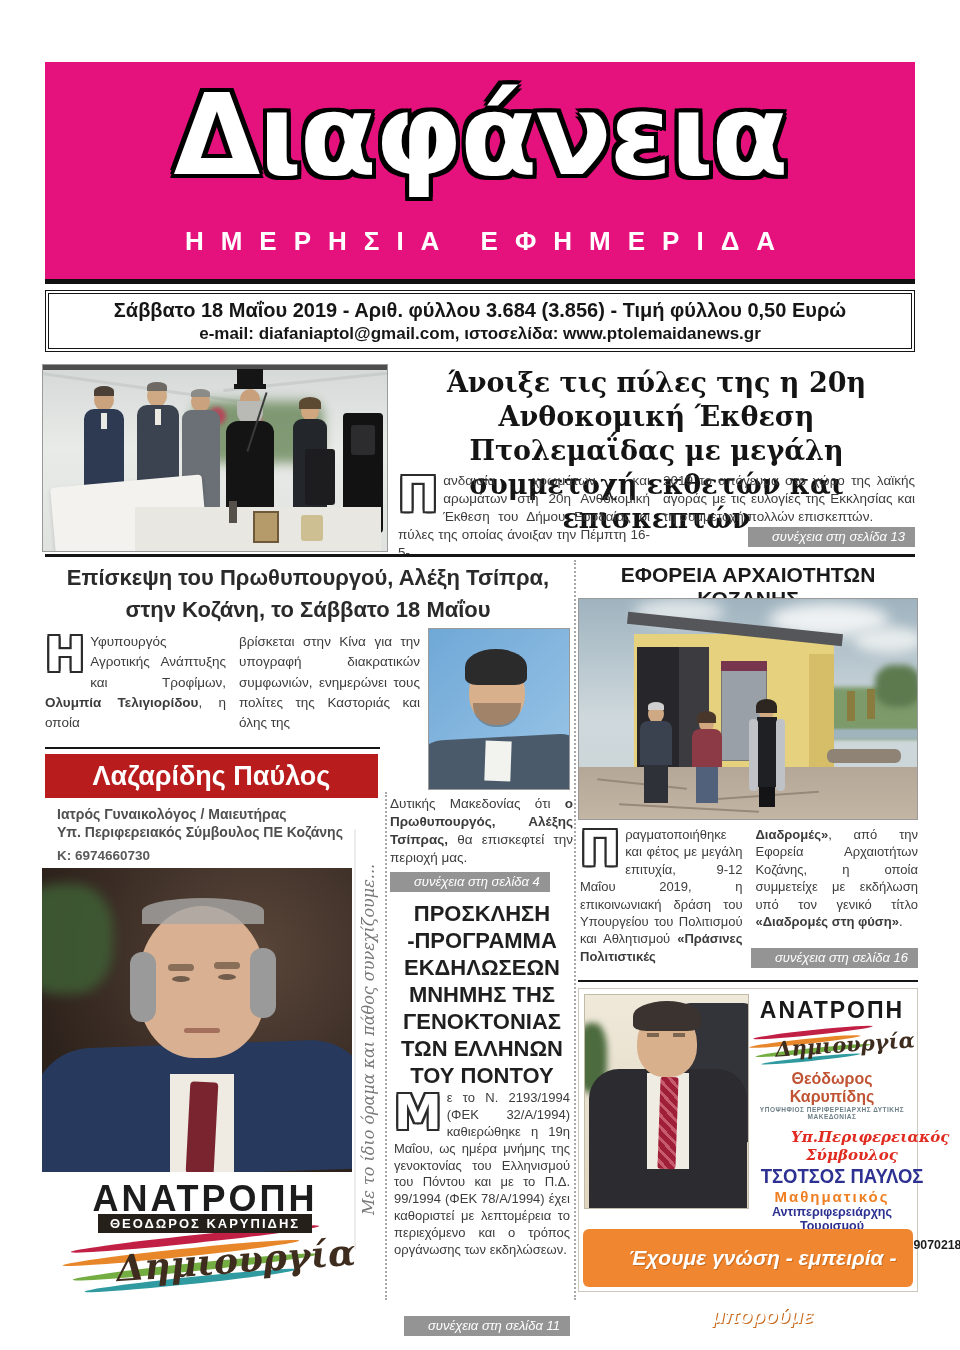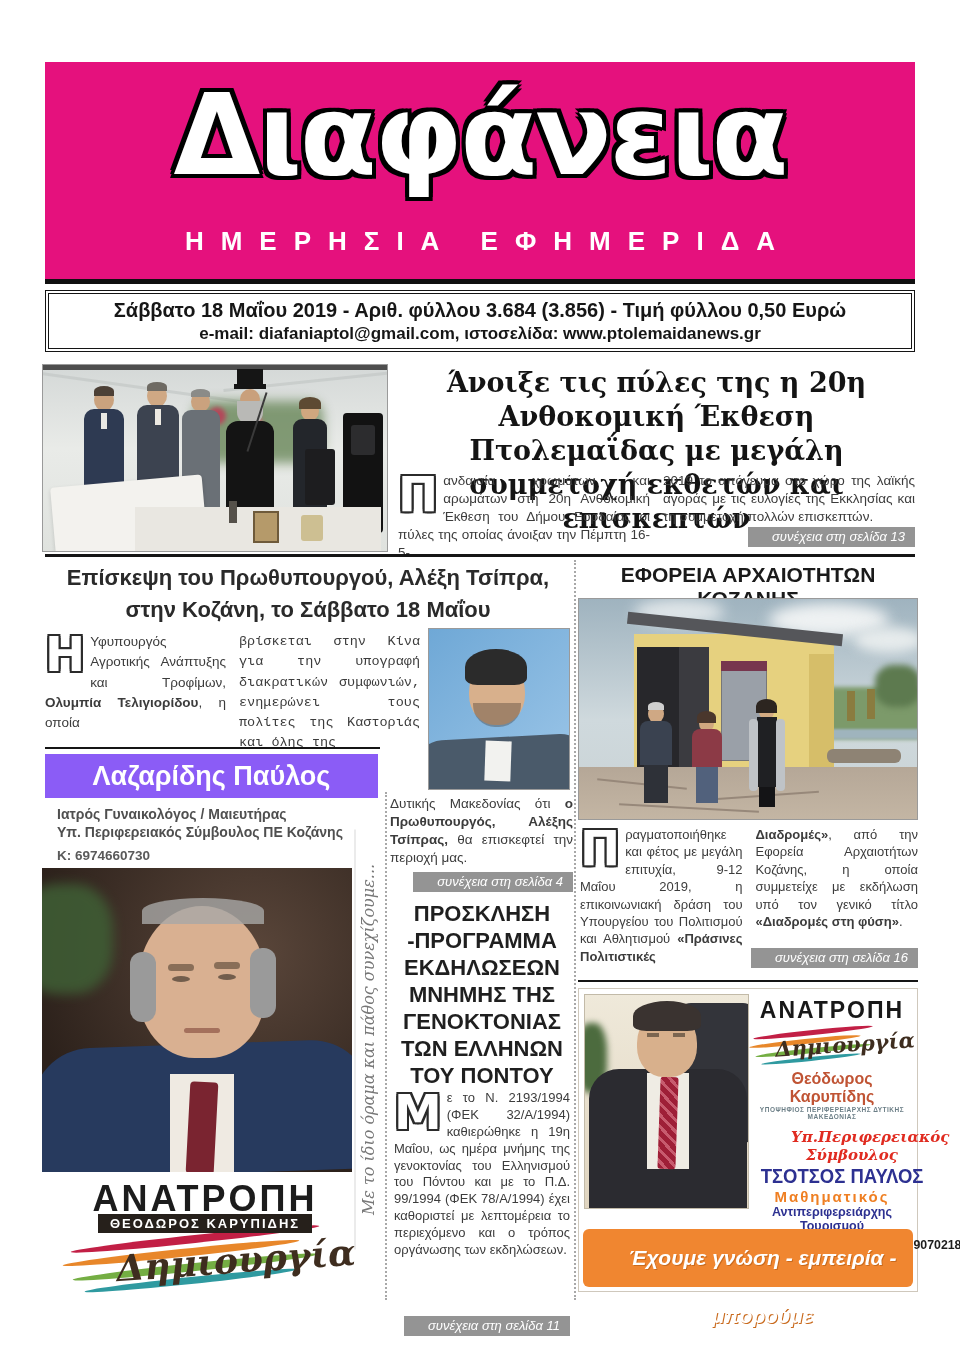--- a/index.html
+++ b/index.html
@@ -45,21 +45,21 @@
   .fig, .shape { position:absolute; }
 
   .expo-photo { background:linear-gradient(180deg,#d4d8d7 0%,#e9ebe8 45%,#dfe2de 100%);
                 border:1px solid #9a9a9a; }
   .tsipras-photo { background:linear-gradient(135deg,#6fa8d6,#9cc6e8); border:1px solid #9a9a9a; }
   .arch-photo { background:linear-gradient(180deg,#9fb3bf,#cfd9dd 55%,#c9d2d4); border:1px solid #9a9a9a; }
   .portrait-photo { background:radial-gradient(circle at 68% 28%, #5a463a, #2c211b 75%); }
   .tsotsos-photo { background:linear-gradient(180deg,#efe9da,#e0d5c0); border:1px solid #c2baa8; }
 
   
-  .laz-bar { background:#8b5cf6; color:#fff; text-align:center; font-weight:bold;
+  .laz-bar { background:#b91c1c; color:#fff; text-align:center; font-weight:bold;
              font-size:27px; line-height:44px; height:44px; }
   .laz-line { font-size:14px; font-weight:bold; color:#4f4f4f; }
   .laz-small { font-size:13.5px; color:#5a5a5a;font-weight:bold; }
 
   
   .an-brand { font-weight:bold; font-size:36px; letter-spacing:3px; color:#1c1c1c; text-align:center; }
   .an-bar { display:inline-block; background:#26201b; color:#fff; font-weight:bold;
             font-size:13px; letter-spacing:2px; padding:2px 12px; }
   .swoosh { position:absolute; border-radius:50%; }
   .an-script { font-family:"DejaVu Serif", serif; font-style:italic; font-weight:bold; color:#3e2d1f; }
@@ -165,37 +165,37 @@
   </div>
 
   <div class="abs hr" style="left:45px; top:554px; width:870px; height:3px;"></div>
 
   <div class="abs headline-sans" style="left:42px; top:562px; width:532px;">Επίσκεψη του Πρωθυπουργού, Αλέξη Τσίπρα, στην Κοζάνη, το Σάββατο 18 Μαΐου</div>
 
   <div class="abs cols" style="left:45px; top:632px; width:375px;">
     <div class="col body-txt" style="line-height:1.5;">
       <span class="dropcap">Η</span><span>Υφυπουργός Αγροτικής Ανάπτυξης και Τροφίμων, </span><b>Ολυμπία Τελιγιορίδου</b><span>, η οποία</span>
     </div>
-    <div class="col body-txt" style="line-height:1.5;font-family:Liberation Mono, monospace;">
+    <div class="col body-txt" style="line-height:1.5;">
       <span>βρίσκεται στην Κίνα για την υπογραφή διακρατικών συμφωνιών, ενημερώνει τους πολίτες της Καστοριάς και όλης της</span>
     </div>
   </div>
 
   <div class="abs photo tsipras-photo" style="left:428px; top:628px; width:142px; height:162px;">
     <div class="shape" style="left:-12px;top:108px;width:170px;height:60px;background:#4a5a6a;border-radius:26px 26px 0 0;transform:rotate(-3deg);"></div>
     <div class="shape" style="left:56px;top:112px;width:26px;height:40px;background:#f2f2ef;transform:rotate(2deg);"></div>
     <div class="shape" style="left:40px;top:30px;width:56px;height:66px;background:#d8b08c;border-radius:50% 50% 46% 46%;"></div>
     <div class="shape" style="left:36px;top:20px;width:62px;height:36px;background:#2b2b2b;border-radius:50% 50% 20% 20%;"></div>
     <div class="shape" style="left:44px;top:74px;width:48px;height:24px;background:rgba(60,50,40,.35);border-radius:0 0 22px 22px;"></div>
   </div>
 
   <div class="abs body-txt" style="left:390px; top:795px; width:183px;">
     <span>Δυτικής Μακεδονίας ότι </span><b>ο Πρωθυπουργός, Αλέξης Τσίπρας,</b><span> θα επισκεφτεί την περιοχή μας.</span>
   </div>
-  <div class="abs" style="left:390px; top:872px; width:183px; text-align:right;">
+  <div class="abs" style="left:390px; top:872px; width:183px; ">
     <span class="badge">συνέχεια στη σελίδα 4</span>
   </div>
 
   <div class="abs hr" style="left:45px; top:747px; width:335px; height:2px;"></div>
 
   <div class="abs" style="left:578px; top:563px; width:340px; text-align:center; font-weight:bold; font-size:21px; color:#1a1a1a;">ΕΦΟΡΕΙΑ ΑΡΧΑΙΟΤΗΤΩΝ ΚΟΖΑΝΗΣ</div>
 
   <div class="abs photo arch-photo" style="left:578px; top:598px; width:340px; height:222px;">
     <div class="shape" style="left:190px;top:4px;width:120px;height:34px;background:#eef1f2;border-radius:50%;filter:blur(7px);"></div>
     <div class="shape" style="left:55px;top:0;width:90px;height:26px;background:#eef1f2;border-radius:50%;filter:blur(7px);opacity:.8;"></div>

